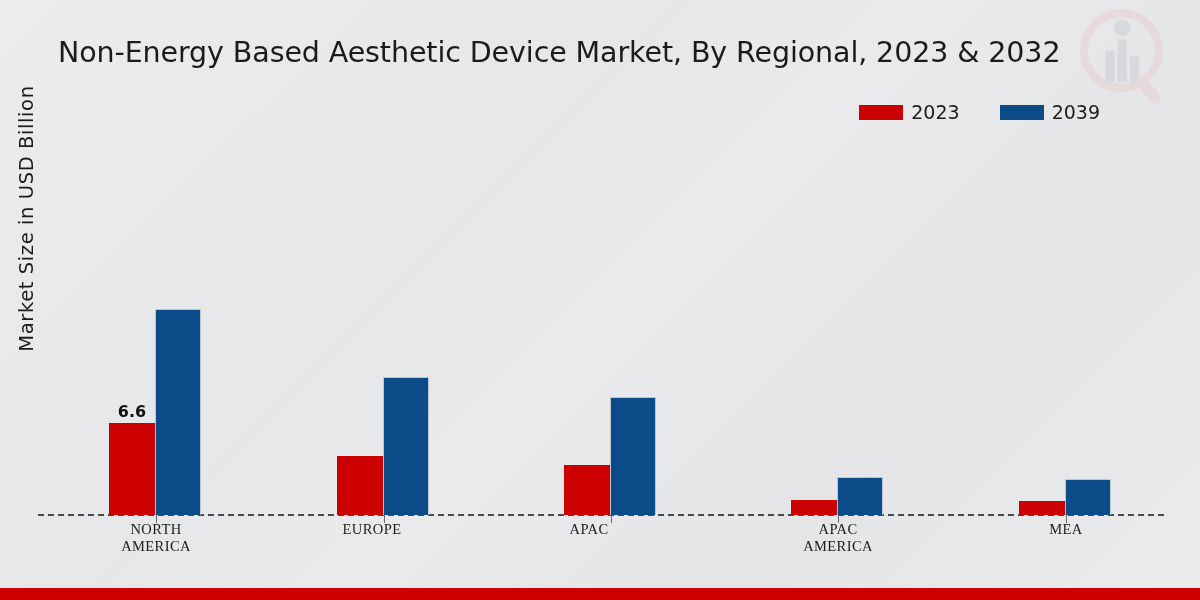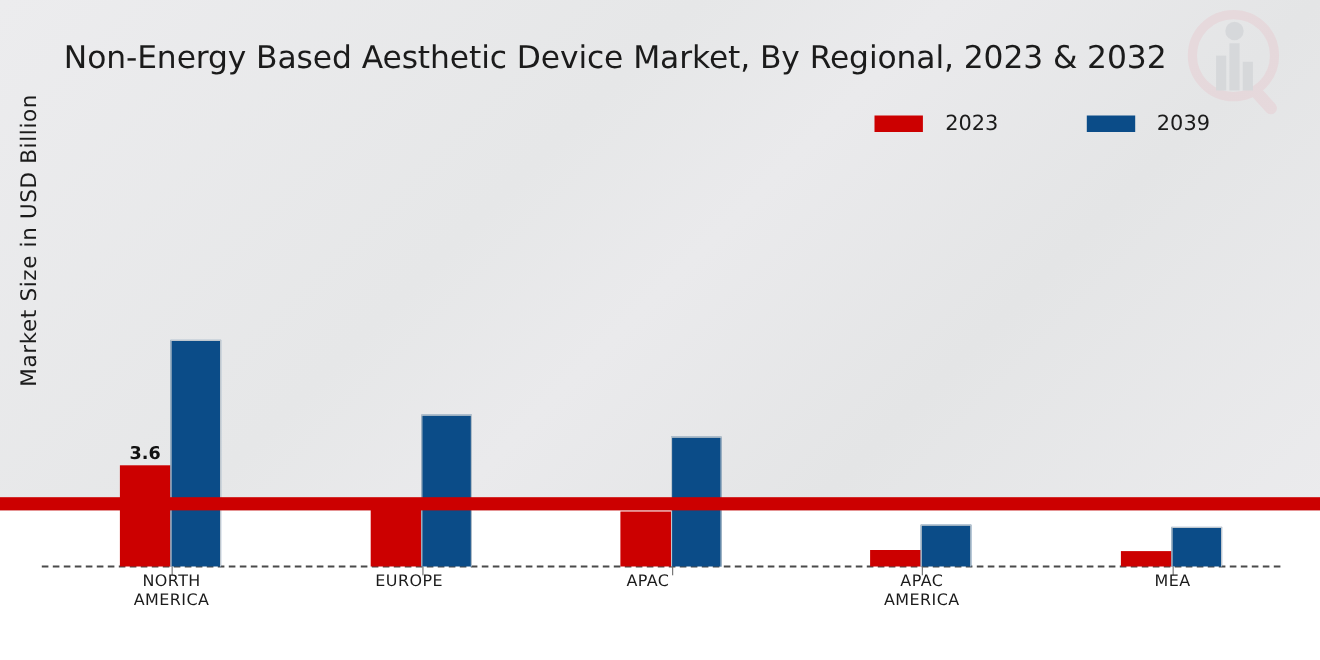--- a/index.html
+++ b/index.html
@@ -10,21 +10,21 @@
   body {
     width: 1200px;
     height: 600px;
     overflow: hidden;
     font-family: "DejaVu Sans", "Liberation Sans", sans-serif;
   }
 
   #chart-root {
     position: relative;
     width: 1200px;
-    height: 464px;
+    height: 600px;
     background:
       linear-gradient(135deg, #ECECEE 0%, #E6E7E8 38%, #EAEAEC 52%, #E4E5E6 72%, #EBEBED 100%);
     box-sizing: border-box;
   }
 
   
   #watermark {
     position: absolute;
     right: 18px;
     top: 2px;
@@ -51,22 +51,21 @@
     position: absolute;
     right: 100px;
     top: 103px;
     display: flex;
     align-items: center;
     gap: 40px;
   }
   .legend-item {
     display: flex;
     align-items: center;
-    gap: 20px;
-    margin-left: 40px;
+    gap: 8px;
   }
   .legend-swatch {
     width: 44px;
     height: 15px;
     display: block;
   }
   .legend-label {
     font-size: 19px;
     color: #1b1b1b;
     line-height: 1;
@@ -134,20 +133,21 @@
 
   .cat-label {
     position: absolute;
     top: 521px;
     width: 160px;
     text-align: center;
     font-size: 14.5px;
     color: #1b1b1b;
     line-height: 17px;
     letter-spacing: 0.4px;
+    font-family: Liberation Serif, serif;
   }
 
   
   #bottom-strip {
     position: absolute;
     left: 0;
     bottom: 0;
     width: 1200px;
     height: 12px;
     background: #CC0000;
@@ -178,21 +178,21 @@
       <span class="legend-swatch" style="background: rgb(11, 76, 136);"></span>
       <span class="legend-label">2039</span>
     </div>
   </div>
 
   <div id="y-axis-title">Market Size in USD Billion</div>
 
   <div id="plot-area">
     <div id="axis-line"></div>
   <div class="bar red" title="2023 NORTH AMERICA: 4.5" style="left: 109px; height: 92px;">
-        <span class="bar-value-label" style="bottom: 92px;">3.6</span>
+        <span class="bar-value-label" style="bottom: 92px;">6.6</span>
       </div>
       <div class="bar blue" title="2032 NORTH AMERICA: 10.1" style="left: 155px; height: 206px;"></div>
       <div class="tick-mark" style="left: 156px;"></div>
       <div class="cat-label" style="left: 76px;">
         <div>NORTH</div>
         <div>AMERICA</div>
       </div>
       <div class="bar red" title="2023 EUROPE: 2.9" style="left: 337px; height: 59px;"></div>
       <div class="bar blue" title="2032 EUROPE: 6.75" style="left: 383px; height: 138px;"></div>
       <div class="tick-mark" style="left: 384px;"></div>

